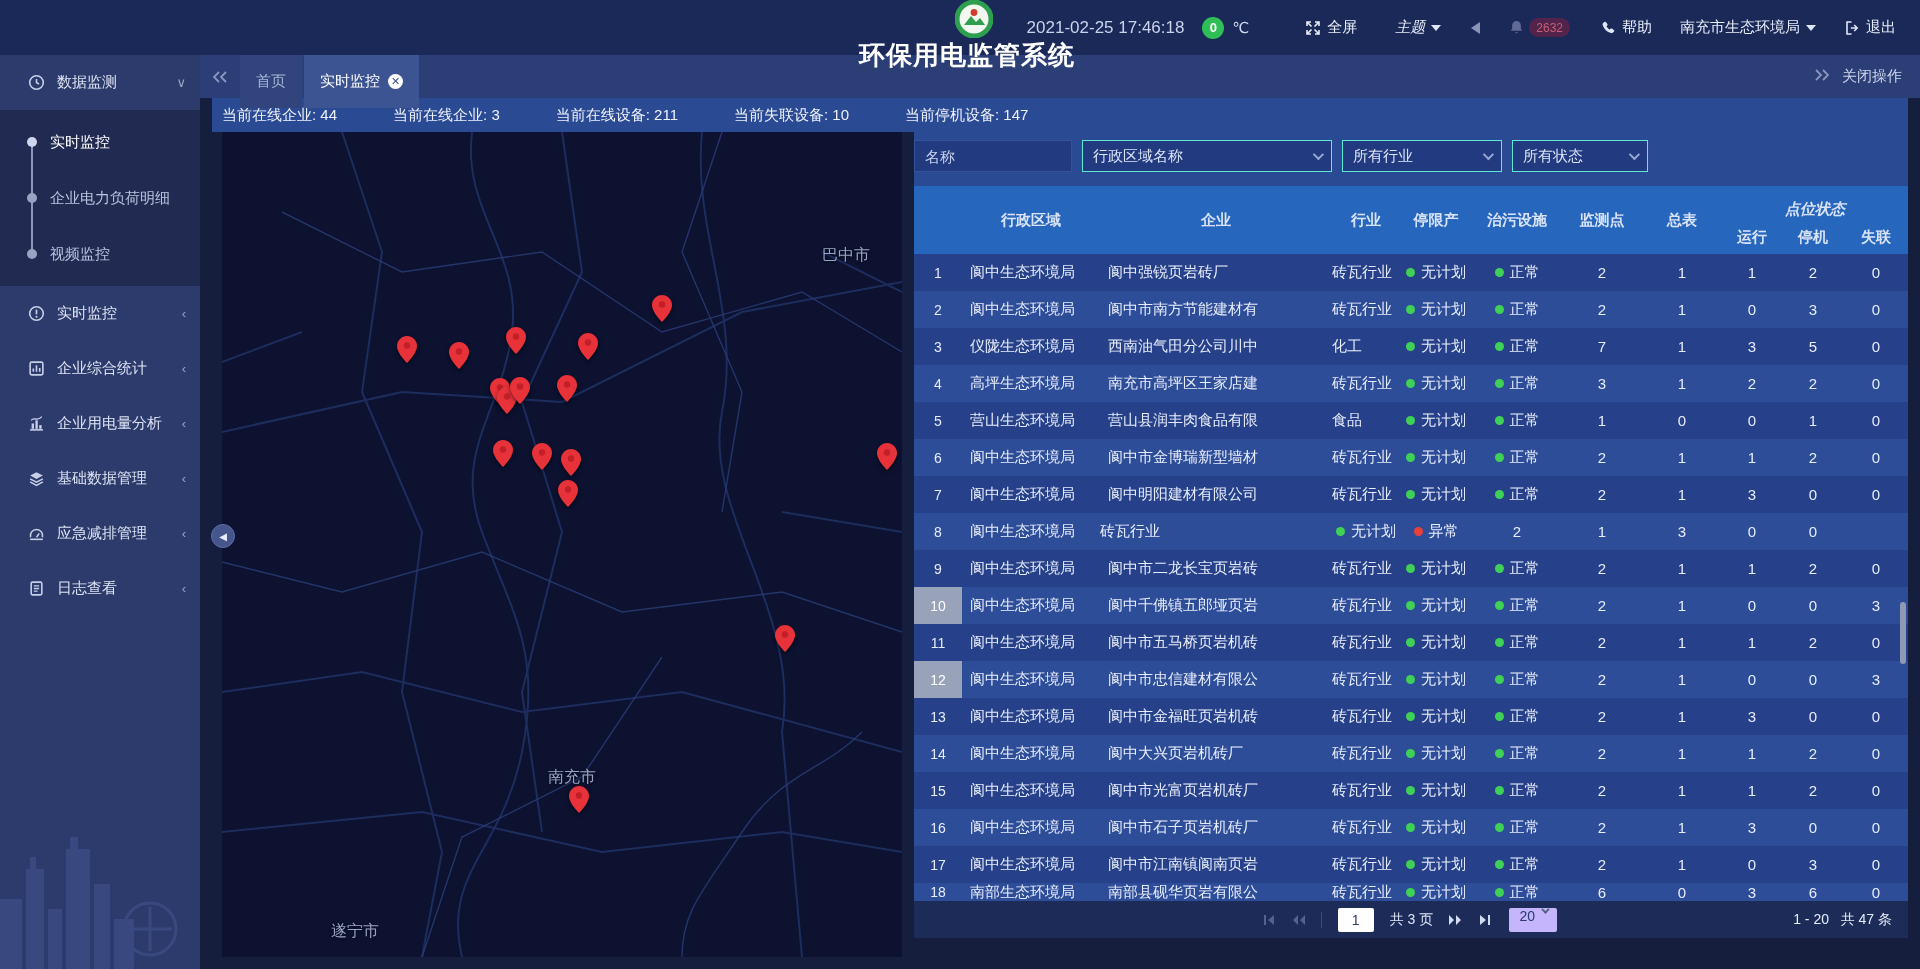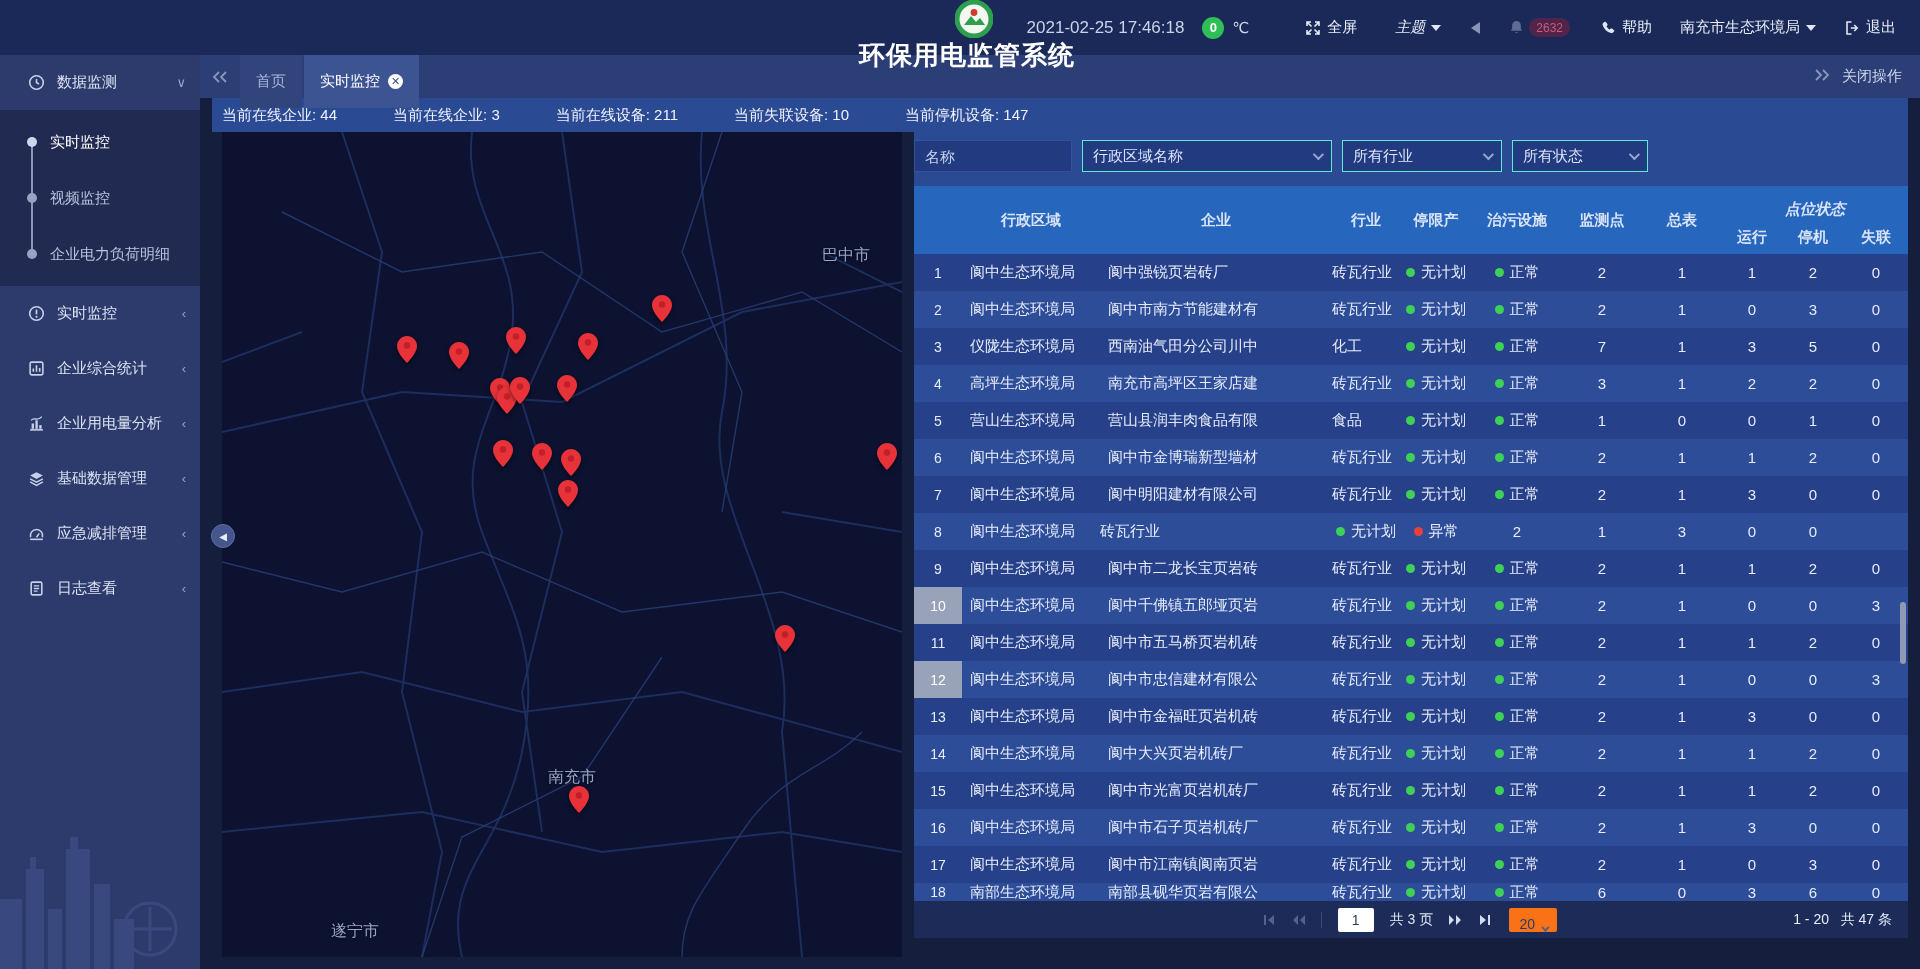--- a/index.html
+++ b/index.html
@@ -92,21 +92,21 @@
   .dot{width:9px;height:9px;border-radius:50%;margin-right:6px;flex:none;}
   .dot.green{background:#3ed156;} .dot.red{background:#e8403c;}
 
   .v-scroll{position:absolute;right:2px;top:470px;width:6px;height:62px;border-radius:3px;background:#8f99b4;}
 
   .pagination{position:absolute;left:0;bottom:0;width:100%;height:37px;background:var(--pagerbar);display:flex;align-items:center;justify-content:center;}
   .pg-ic{display:flex;margin:0 7px;cursor:pointer;}
   .pg-sep{width:1px;height:16px;background:#3c4a77;margin:0 8px;}
   .pg-box{width:36px;height:24px;background:#fff;color:#2a3a6b;font-size:14px;display:flex;align-items:center;justify-content:center;border-radius:2px;margin:0 8px;}
   .pg-total{font-size:14px;color:#dfe6f6;margin:0 8px;white-space:nowrap;}
-  .pg-size{width:48px;height:24px;background:#f97316;color:#2a3a6b;font-size:14px;display:flex;align-items:flex-end;justify-content:center;border-radius:2px;margin:0 10px;cursor:pointer;}
+  .pg-size{width:48px;height:24px;background:#c4b5fd;color:#2a3a6b;font-size:14px;display:flex;align-items:flex-start;justify-content:center;border-radius:2px;margin:0 10px;cursor:pointer;}
   .pg-size .vee2{width:6px;height:6px;border-right:2px solid #55617e;border-bottom:2px solid #55617e;transform:rotate(45deg) translateY(-2px);margin-left:6px;}
   .pg-range{position:absolute;right:16px;font-size:14px;color:#e6ecfa;white-space:nowrap;}
 </style>
 </head>
 <body>
 
 <div class="app">
 
   <header class="topbar">
     <svg class="logo" viewBox="0 0 38 38">
@@ -177,25 +177,25 @@
           <span class="chev">∨</span>
         </div>
         <div class="submenu">
           <i class="line"></i>
           <div class="subitem active">
             <i class="dot-b"></i>
             <span>实时监控</span>
           </div>
           <div class="subitem">
             <i class="dot-b"></i>
-            <span>视频监控</span>
+            <span>企业电力负荷明细</span>
           </div>
           <div class="subitem">
             <i class="dot-b"></i>
-            <span>企业电力负荷明细</span>
+            <span>视频监控</span>
           </div>
         </div>
         <div class="side-group">
           <svg class="gicon" viewBox="0 0 16 16">
             <circle cx="8" cy="8" r="6.4" fill="none" stroke="#c7cfe8" stroke-width="1.5"></circle>
             <path d="M8 4.4v4.4" stroke="#c7cfe8" stroke-width="1.6"></path>
             <circle cx="8" cy="11.1" r="1" fill="#c7cfe8"></circle>
           </svg>
           <span>实时监控</span>
           <span class="chev">‹</span>

